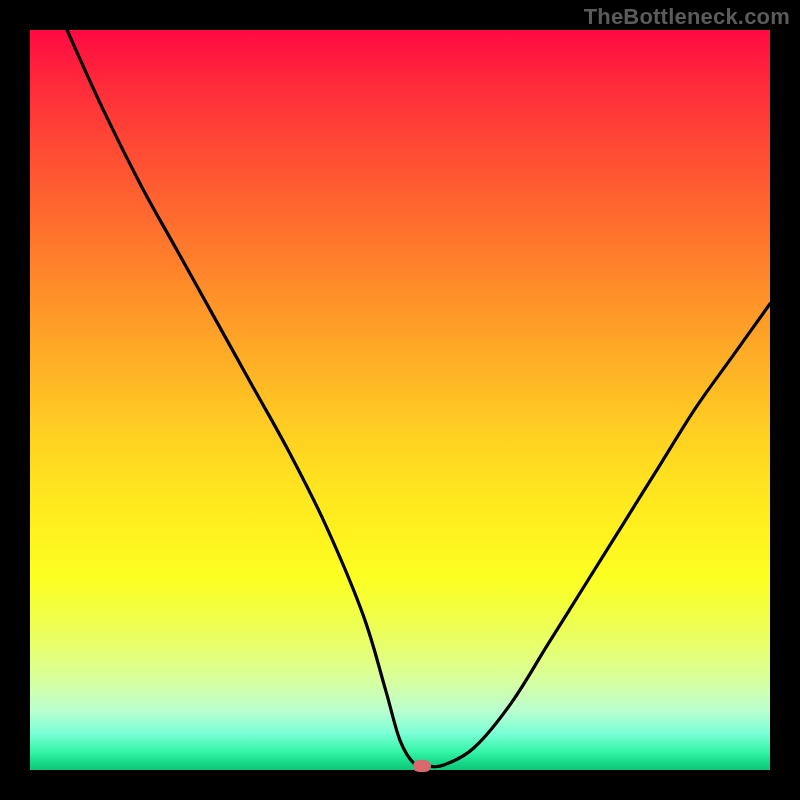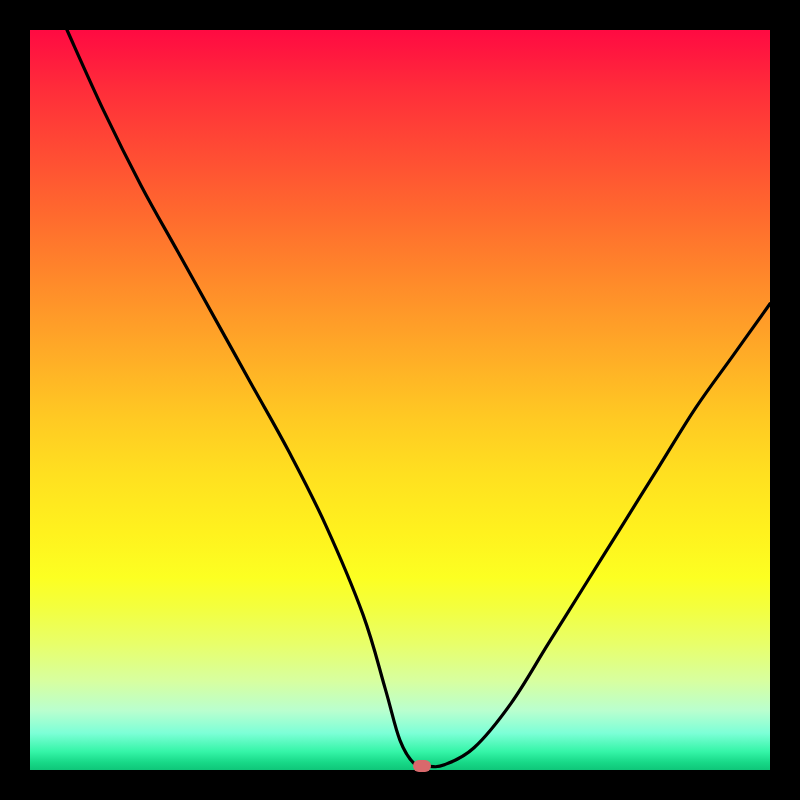--- a/index.html
+++ b/index.html
@@ -72,20 +72,21 @@
     border-radius: 6px / 6px;
     background: #d9696c;
     transform: translate(-50%, -50%);
   }
 </style>
 </head>
 <body>
 
 <div class="frame">
 
+  <div class="watermark">TheBottleneck.com</div>
 
   <div class="plot">
 
     <svg class="curve" viewBox="0 0 740 740" preserveAspectRatio="none">
       <path d="M 37.00 0.00 C 43.66 14.65, 60.68 53.43, 74.00 81.40 C 87.32 109.37, 97.68 130.09, 111.00 155.40 C 124.32 180.71, 134.68 198.02, 148.00 222.00 C 161.32 245.98, 171.68 264.62, 185.00 288.60 C 198.32 312.58, 208.68 331.22, 222.00 355.20 C 235.32 379.18, 245.68 396.49, 259.00 421.80 C 272.32 447.11, 282.68 466.50, 296.00 495.80 C 309.32 525.10, 322.34 555.30, 333.00 584.60 C 343.66 613.90, 348.54 635.96, 355.20 658.60 C 361.86 681.24, 364.67 696.81, 370.00 710.40 C 375.33 723.99, 379.47 729.42, 384.80 734.08 C 390.13 738.74, 394.27 736.17, 399.60 736.30 C 404.93 736.43, 406.41 738.15, 414.40 734.82 C 422.39 731.49, 432.01 728.86, 444.00 717.80 C 455.99 706.74, 467.68 692.05, 481.00 673.40 C 494.32 654.75, 504.68 635.51, 518.00 614.20 C 531.32 592.89, 541.68 576.31, 555.00 555.00 C 568.32 533.69, 578.68 517.11, 592.00 495.80 C 605.32 474.49, 615.68 457.91, 629.00 436.60 C 642.32 415.29, 652.68 397.38, 666.00 377.40 C 679.32 357.42, 689.68 344.25, 703.00 325.60 C 716.32 306.95, 733.34 283.12, 740.00 273.80" fill="none" stroke="#000" stroke-width="3.2" stroke-linecap="round" stroke-linejoin="round"></path>
     </svg>
 
     <div class="marker" style="left: 392.2px; top: 736.3px; background: rgb(217, 105, 108);"></div>
   </div>
 

